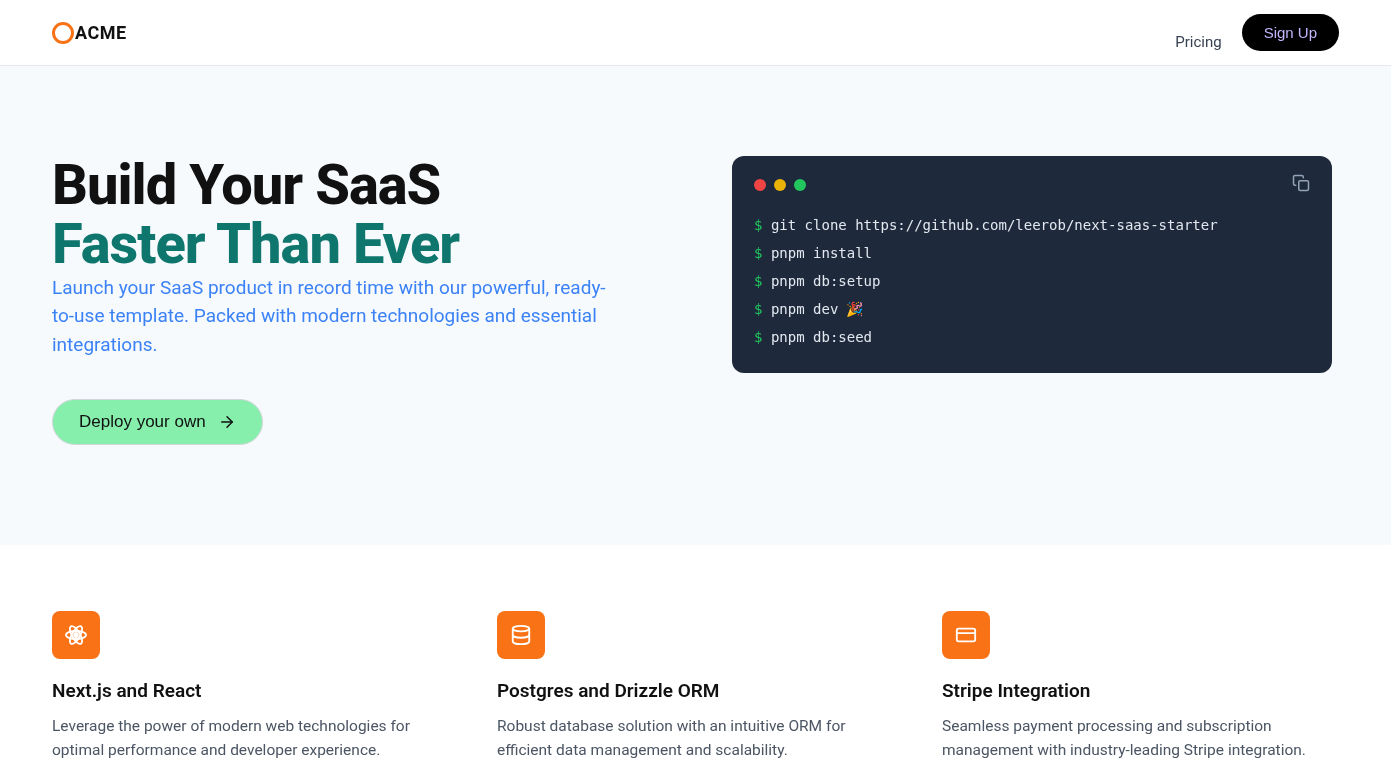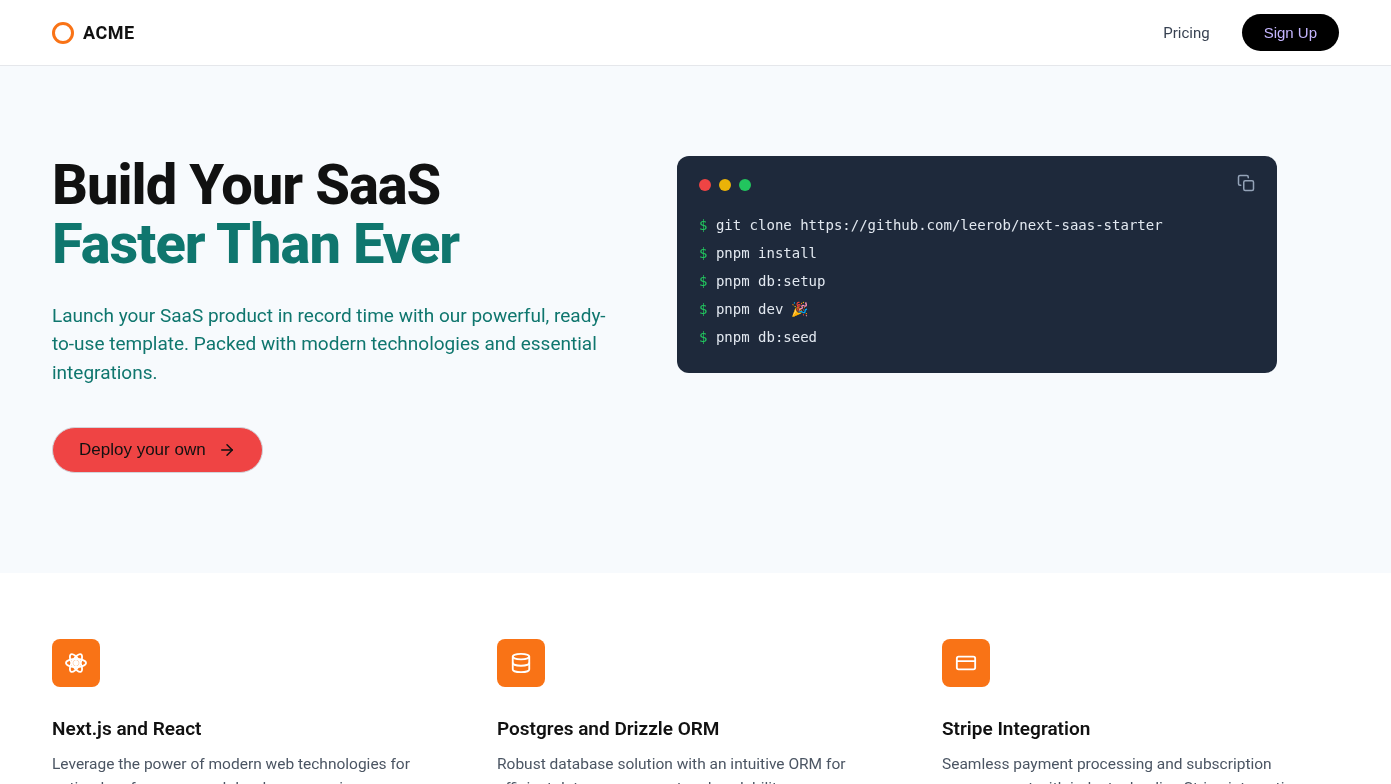--- a/index.html
+++ b/index.html
@@ -17,85 +17,84 @@
       border-bottom: 1px solid #e5e7eb;
       height: 66px;
       display: flex;
       align-items: center;
       justify-content: space-between;
       padding: 0 52px;
     }
     .logo-wrap {
       display: flex;
       align-items: center;
-      gap: 9px;
+      gap: 1px;
     }
     .logo-circle {
       width: 22px;
       height: 22px;
       border: 3px solid #f97316;
       border-radius: 50%;
     }
     .logo-text {
       font-weight: 700;
       font-size: 18px;
       letter-spacing: 0.5px;
       color: #111;
     }
     .nav-right {
       display: flex;
-      align-items: center;
-      gap: 32px;
+      align-items: flex-end;
+      gap: 20px;
     }
     .nav-link {
       color: #374151;
       text-decoration: none;
       font-size: 15px;
     }
     .signup-btn {
       background: #000;
       color: #c4b5fd;
       border: none;
       border-radius: 999px;
       padding: 10px 22px;
       font-size: 15px;
       font-weight: 500;
       cursor: pointer;
     }
     .hero {
       padding: 90px 52px 100px;
       display: flex;
-      gap: 25px;
+      gap: 80px;
       align-items: flex-start;
     }
     .hero-left {
       flex: 1;
       max-width: 600px;
     }
     .hero-title {
       font-size: 56px;
       font-weight: 800;
       line-height: 1.05;
       letter-spacing: -1px;
       color: #111;
     }
     .hero-title-accent {
       color: #0f766e;
       display: block;
     }
     .hero-desc {
-      margin-top: 28px;
       font-size: 19px;
       line-height: 1.5;
-      color: #0f766e;
+      color: #3b82f6;
       max-width: 570px;
     }
     .deploy-btn {
       margin-top: 40px;
-      background: #ef4444;
+      background: #86efac;
       border: 1px solid #d1d5db;
       border-radius: 999px;
       padding: 12px 26px;
       font-size: 17px;
       display: inline-flex;
       align-items: center;
       gap: 12px;
       cursor: pointer;
       color: #111;
     }
@@ -161,21 +160,21 @@
       width: 48px;
       height: 48px;
       background: #f97316;
       border-radius: 8px;
       display: flex;
       align-items: center;
       justify-content: center;
       color: #fff;
     }
     .feature-title {
-      margin-top: 30px;
+      margin-top: 20px;
       font-size: 19px;
       font-weight: 600;
       color: #111;
     }
     .feature-desc {
       margin-top: 12px;
       font-size: 15.5px;
       line-height: 1.55;
       color: #4b5563;
     }

